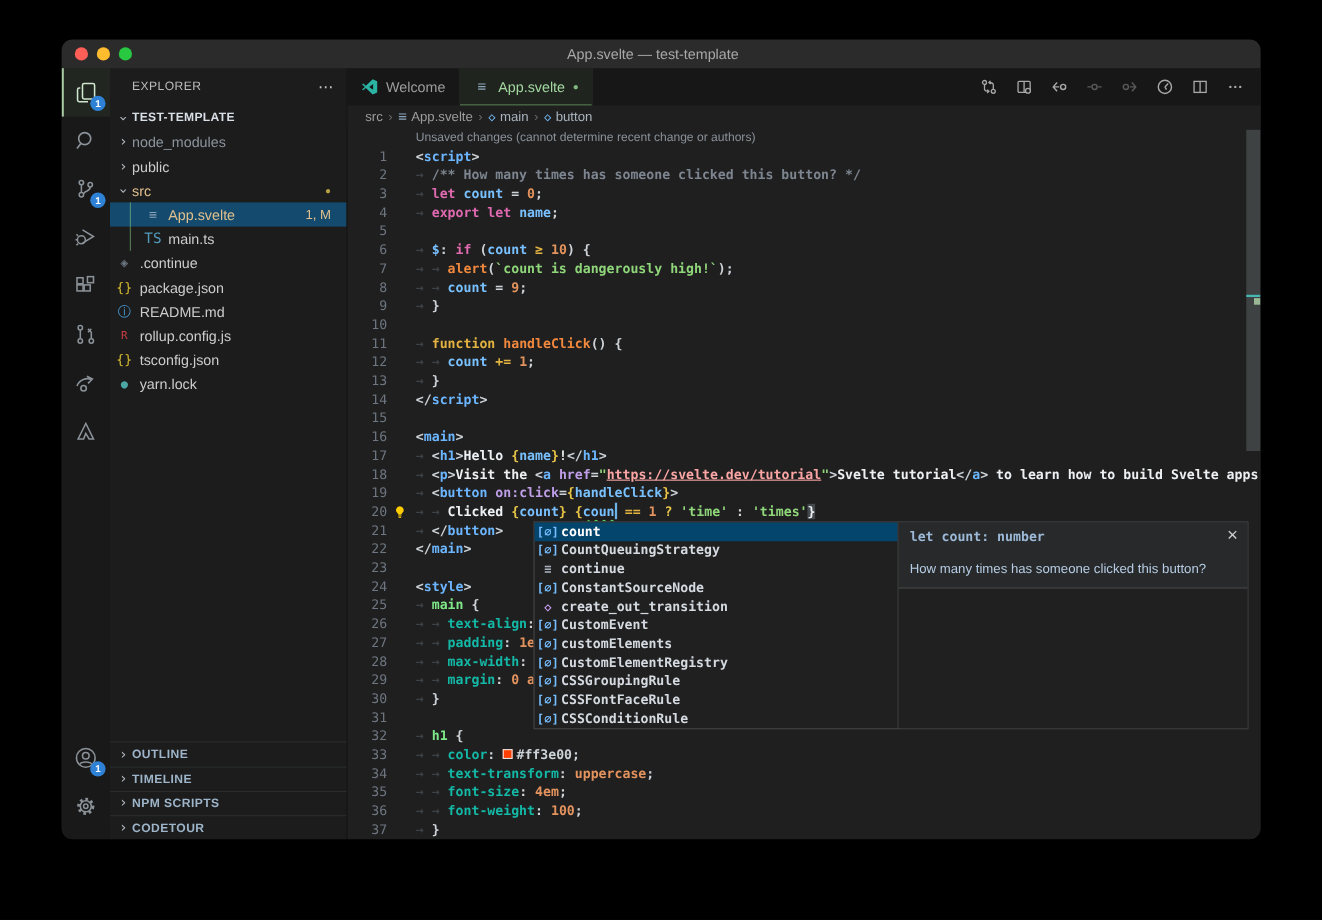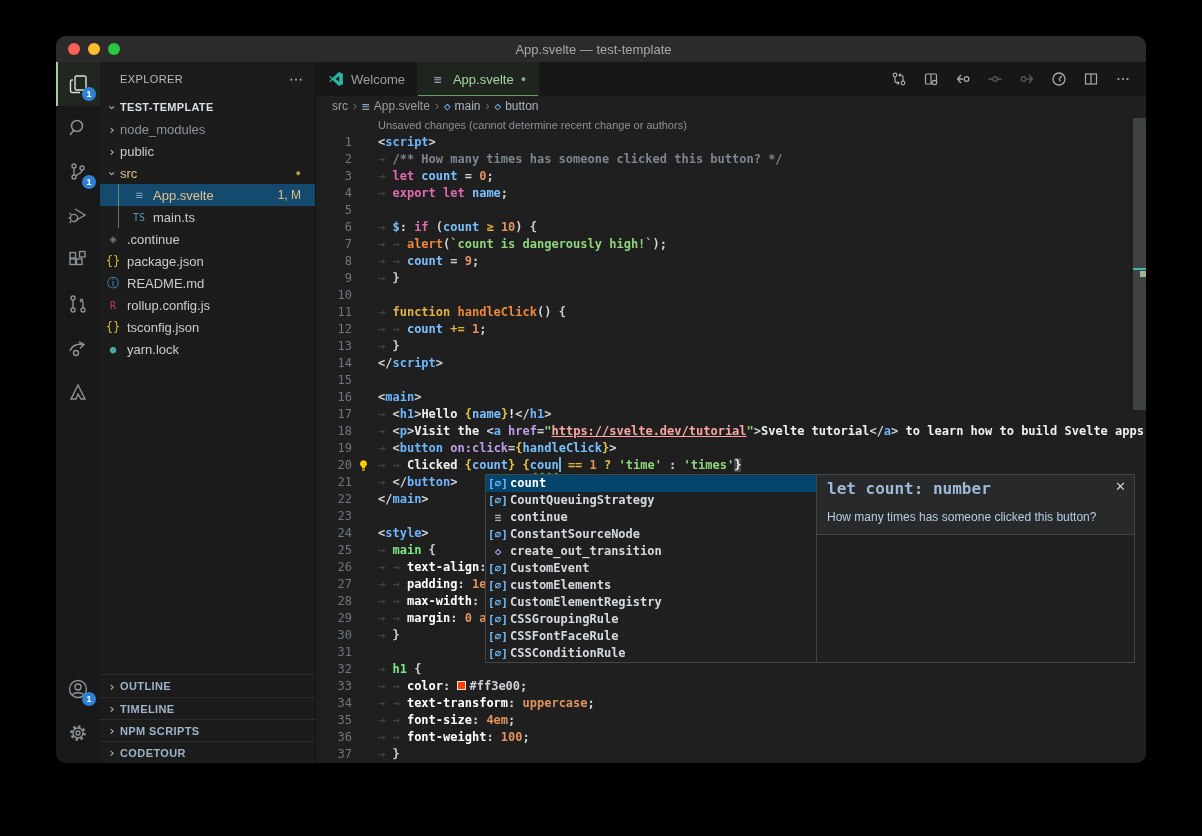--- a/index.html
+++ b/index.html
@@ -77,36 +77,36 @@
                font-family:"DejaVu Sans Mono",monospace; font-size:12px; font-weight:bold; line-height:17px; }
   .codelens { height:18px; padding-left:62px; font-family:"Liberation Sans",sans-serif; font-size:11px;
               font-weight:normal; color:#8a9199; display:flex; align-items:center; cursor:pointer; }
   .code-line { height:17px; display:flex; white-space:pre; position:relative; }
   .num { flex:0 0 36px; text-align:right; color:#6e7681; font-weight:normal; }
   .lc { padding-left:26px; }
   .cl-ws{color:#3d4247}.cl-p{color:#cdd3d8}.cl-t{color:#6cb6ff}.cl-kw{color:#e06ab0}
   .cl-kw2{color:#e3b341}.cl-fn{color:#f0883e}.cl-var{color:#79c0ff}.cl-num{color:#e3935d}
   .cl-str{color:#8fd67a}.cl-strlink{color:#fca5a5;text-decoration:underline}
   .cl-com{color:#7d8590}.cl-attr{color:#bf9ee8}.cl-brace{color:#e8c547}.cl-op{color:#e3b341}
-  .cl-text{color:#eef1f3}.cl-csskey{color:#ffffff}.cl-cssval{color:#e3935d}.cl-sel{color:#7ee787}
+  .cl-text{color:#eef1f3}.cl-csskey{color:#14b8a6}.cl-cssval{color:#e3935d}.cl-sel{color:#7ee787}
   .cl-sq{color:#79c0ff;text-decoration:underline wavy #56d364 1px; text-underline-offset:3px;}
   .cl-cursor{display:inline-block;width:0;border-left:2px solid #6cb3e8;height:15px;vertical-align:text-bottom;}
   .cl-match{color:#eef1f3;background:#43484d;}
   .cl-swatch{display:inline-block;width:9px;height:9px;background:#ff3e00;border:1px solid #e6e6e6;margin:0 3px 0 0;}
   .bulb { position:absolute; left:41px; top:2px; width:13px; height:13px; }
   
   .suggest { position:absolute; left:169px; top:358px; display:flex; z-index:6;
              border:1px solid #454545; background:#202021; }
   .sg-list { width:330px; }
   .sg-row { height:17px; display:flex; align-items:center; font-size:12px; color:#d4dae0; cursor:pointer; }
   .sg-row.selected { background:#04456e; color:#ffffff; }
   .sg-icn { flex:0 0 24px; text-align:center; font-size:11px; }
   .sg-docs { width:318px; border-left:1px solid #454545; display:flex; flex-direction:column; }
   .sg-docs-head { background:#27292a; border-bottom:1px solid #454545; padding:5px 10px; height:60px; position:relative; }
-  .sg-sig { font-size:16px; color:#9db9d8; }
+  .sg-sig { font-size:12px; color:#9db9d8; }
   .sg-desc { font-family:"Liberation Sans",sans-serif; font-weight:normal; font-size:12px; color:#b6cce4; margin-top:12px; }
   .sg-close { position:absolute; top:3px; right:8px; color:#cccccc; font-size:13px; cursor:pointer;
               font-family:"Liberation Sans",sans-serif; font-weight:normal; }
   .sg-docs-body { flex:1; background:#202021; }
   
   .scroll { position:absolute; right:0; top:2px; width:13px; height:292px; background:#3f4243; cursor:pointer; }
   .scroll .cursor-mark { position:absolute; left:0; right:0; top:150px; height:2px; background:#45b8b3; }
   .scroll .mod-mark { position:absolute; right:0; width:6px; top:153px; height:6px; background:#97b893; }
 </style>
 </head>
@@ -225,21 +225,21 @@
             <span class="dotmark">●</span>
           </div>
           <div class="tree-row mod selected" style="padding-left: 30px;">
             <span class="guide"></span>
             <span class="ticon" style="color: rgb(138, 163, 184); font-size: 12px;">≡</span>
             <span>App.svelte</span>
             <span class="badge">1, M</span>
           </div>
           <div class="tree-row" style="padding-left: 30px;">
             <span class="guide"></span>
-            <span class="ticon" style="color: rgb(81, 154, 186); font-size: 10px;">TS</span>
+            <span class="ticon" style="color: rgb(81, 154, 186); font-size: 13px;">TS</span>
             <span>main.ts</span>
           </div>
           <div class="tree-row" style="padding-left: 4px;">
             <span class="ticon" style="color: rgb(109, 118, 128); font-size: 12px;">◈</span>
             <span>.continue</span>
           </div>
           <div class="tree-row" style="padding-left: 4px;">
             <span class="ticon" style="color: rgb(212, 184, 48); font-size: 12px;">{}</span>
             <span>package.json</span>
           </div>

